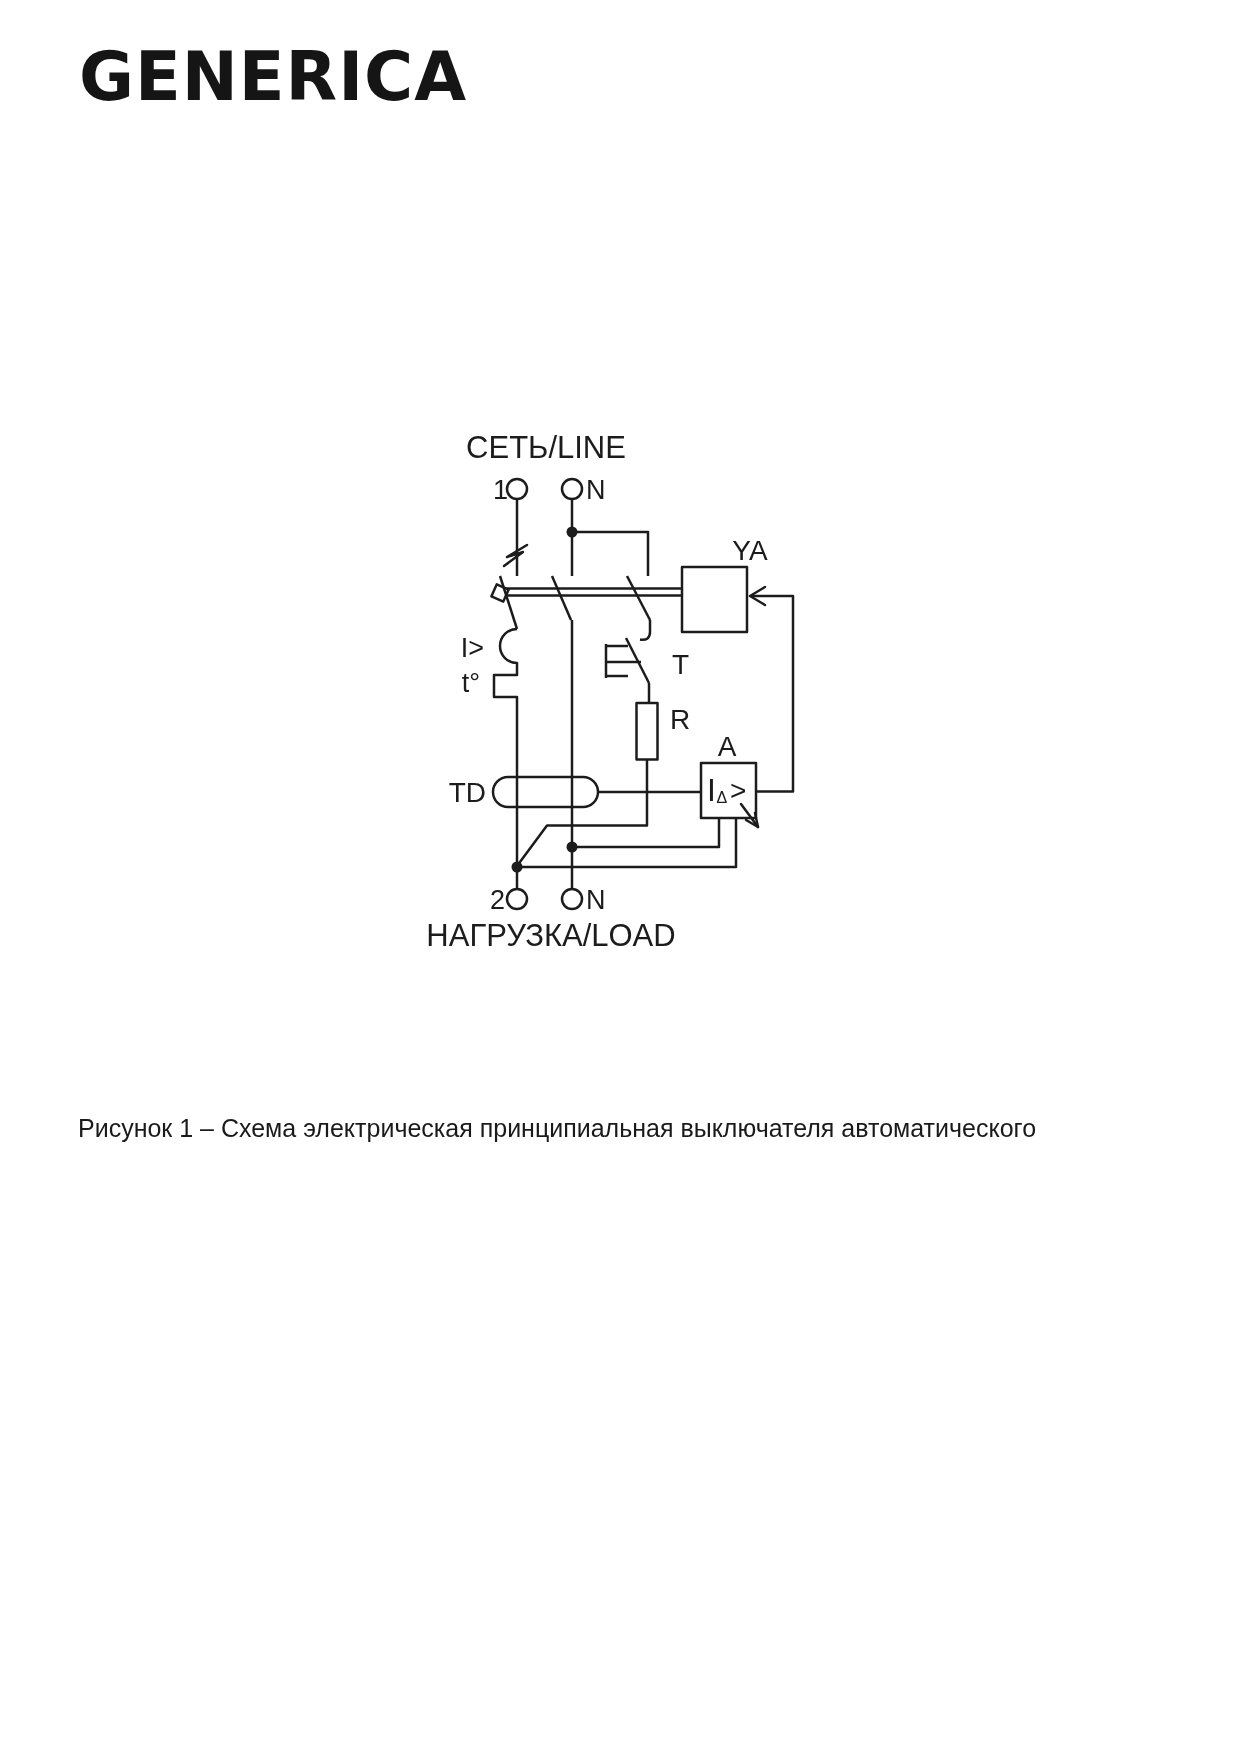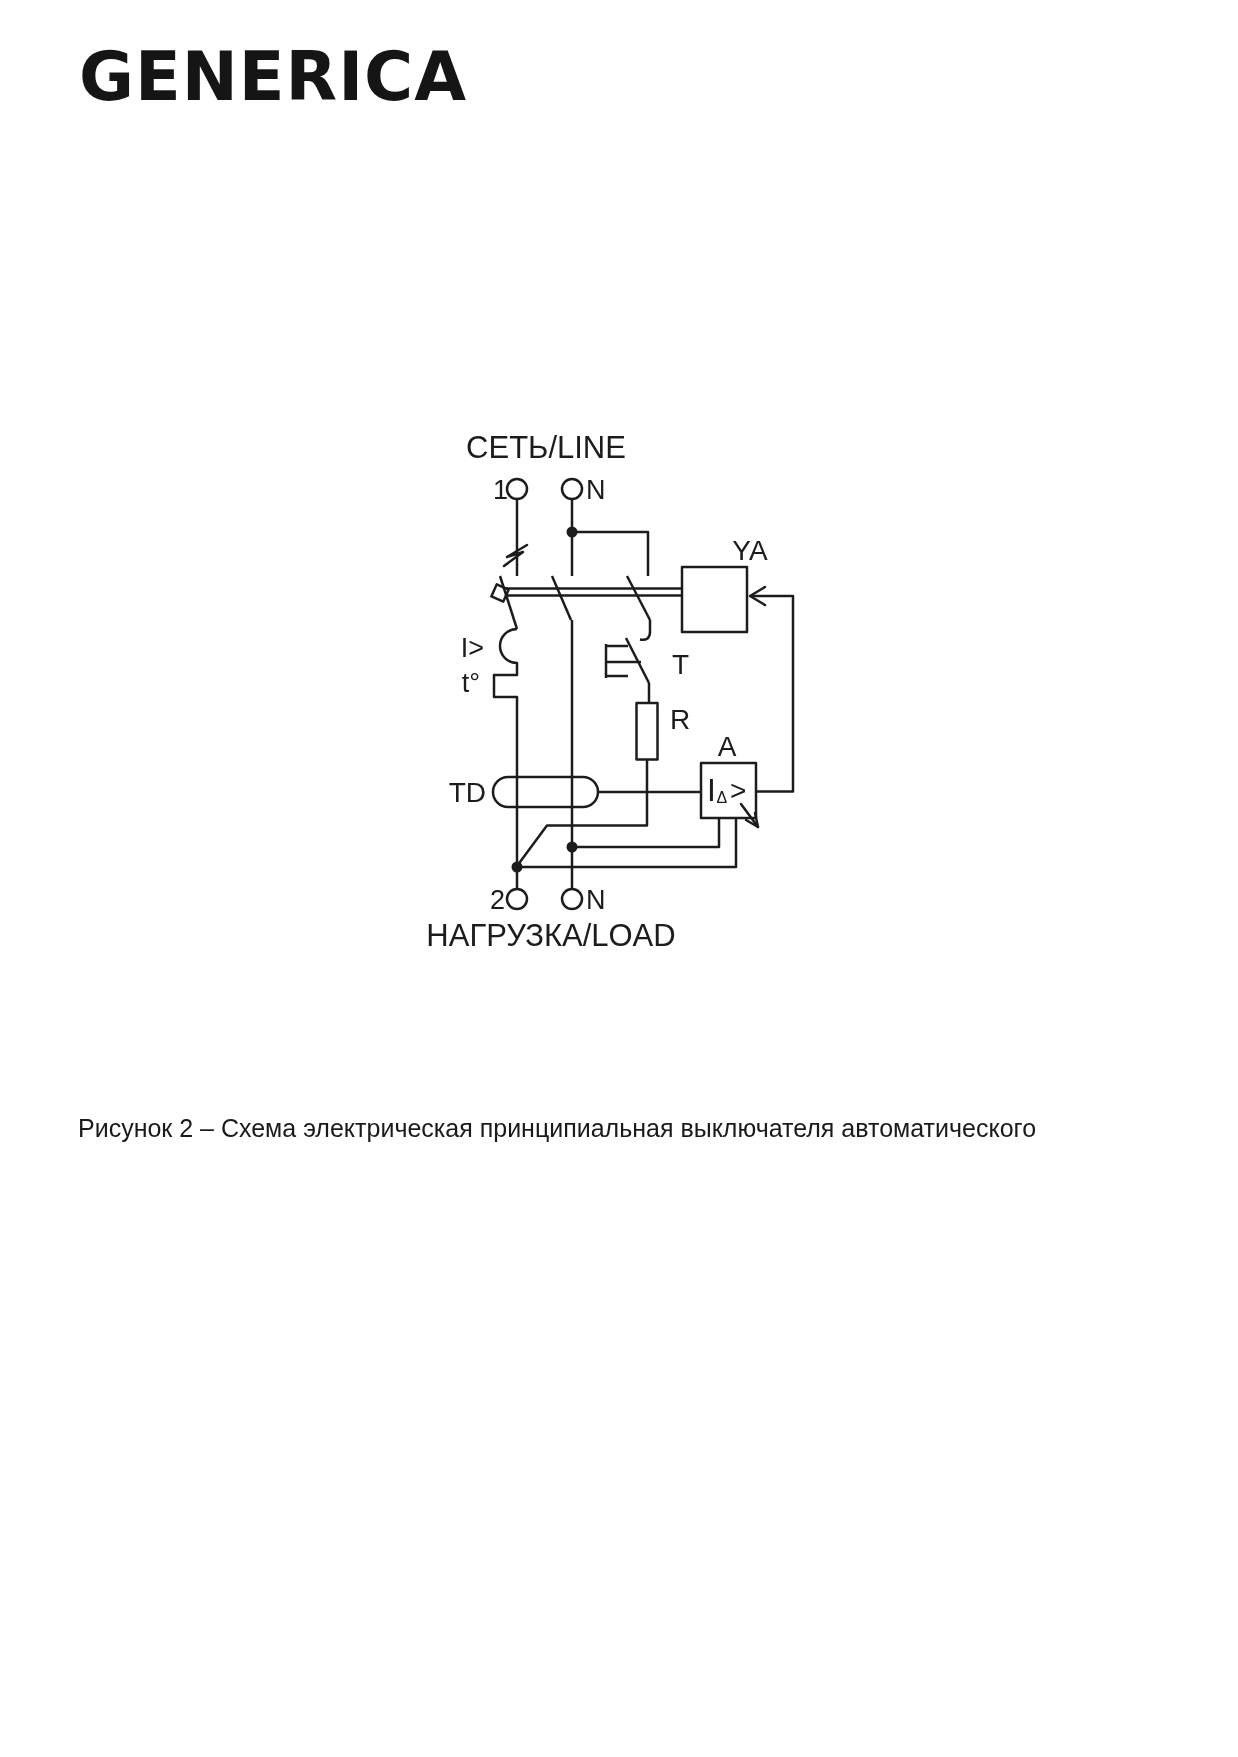--- a/index.html
+++ b/index.html
@@ -138,16 +138,16 @@
     </g>
     <g>
       <circle cx="572" cy="899" r="10" fill="#ffffff"></circle>
       <text class="lbl" x="586" y="909" text-anchor="start" stroke="none">N</text>
     </g>
 
     <text class="lbl-big" x="551" y="946" text-anchor="middle" stroke="none">НАГРУЗКА/LOAD</text>
   </svg>
 
   <div class="caption">
-    <div>Рисунок 2 – Схема электрическая принципиальная выключателя автоматического</div>
+    <div>Рисунок 1 – Схема электрическая принципиальная выключателя автоматического</div>
   </div>
 
 </div>
 
 </body></html>

